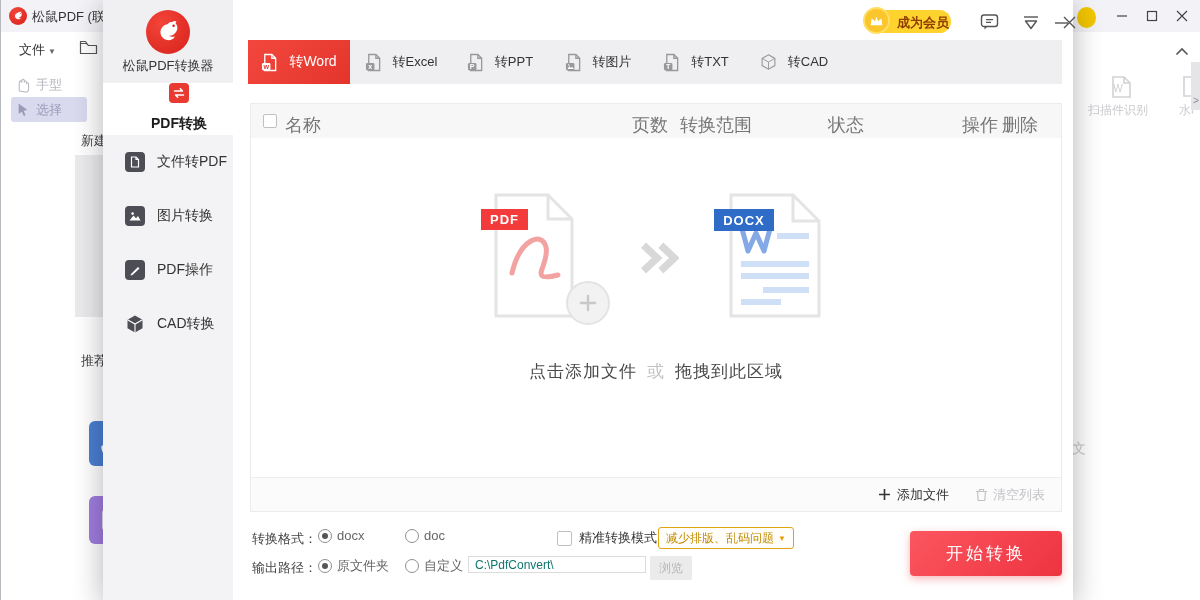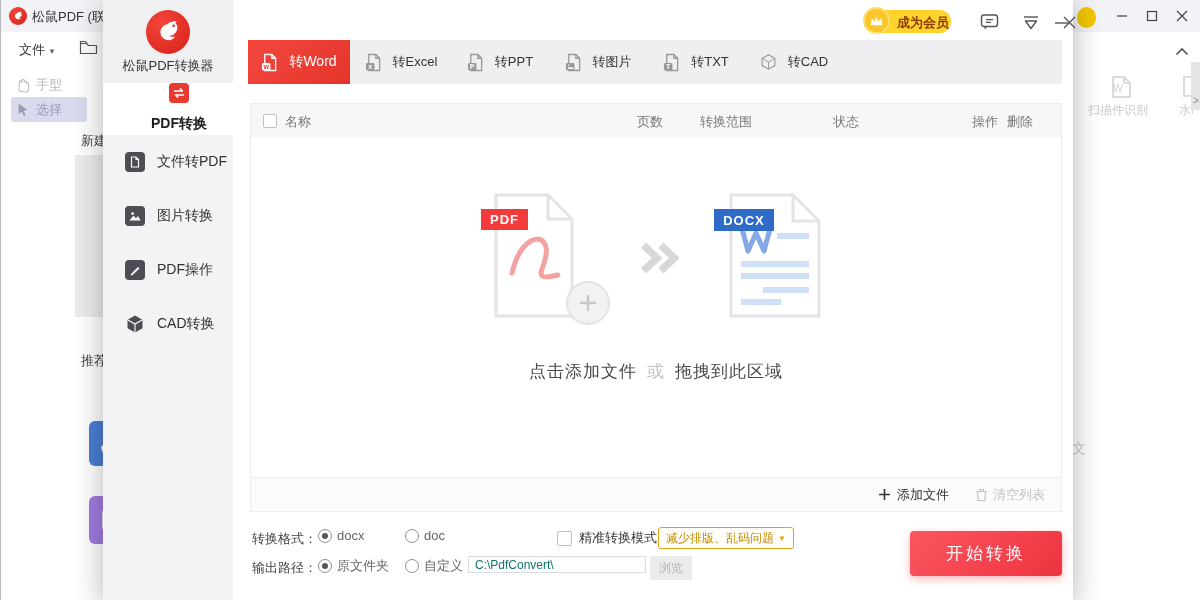--- a/index.html
+++ b/index.html
@@ -36,21 +36,21 @@
   .member{position:absolute;left:766px;top:10px;height:23px;width:82px;background:#ffd32d;border-radius:12px;}
   .member-txt{position:absolute;left:28px;top:4px;font-size:13px;font-weight:bold;color:#8f3e00;white-space:nowrap;}
   .crown-circle{position:absolute;left:-6px;top:-3px;width:27px;height:27px;border-radius:50%;background:#fbc62c;border:2px solid #ffdf66;box-sizing:border-box;display:flex;align-items:center;justify-content:center;}
   .dlg-ico{position:absolute;top:12px;width:20px;height:20px;display:flex;align-items:center;justify-content:center;color:#555;}
   
   .tabstrip{position:absolute;left:145px;top:40px;width:814px;height:44px;background:#efeff1;display:flex;}
   .tab{width:102px;height:44px;display:flex;align-items:center;justify-content:center;gap:11px;font-size:13px;color:#333;}
   .tab.active{background:linear-gradient(135deg,#f3473e,#e3352c);color:#fff;font-size:14px;}
   
   .tbl{position:absolute;left:147px;top:103px;width:812px;height:409px;border:1px solid #ececee;box-sizing:border-box;background:#fff;}
-  .thead{position:absolute;left:0;top:0;width:100%;height:34px;background:#f7f7f8;font-size:13px;color:#777;}
+  .thead{position:absolute;left:0;top:0;width:100%;height:34px;background:#f7f7f8;font-size:18px;color:#777;}
   .th{position:absolute;top:9px;}
   .cb{width:14px;height:14px;border:1px solid #c0c0c4;border-radius:2px;background:#fff;box-sizing:border-box;}
   .tfoot{position:absolute;left:0;bottom:0;width:100%;height:34px;background:#fbfbfc;border-top:1px solid #ededef;display:flex;align-items:center;justify-content:flex-end;gap:26px;padding-right:16px;box-sizing:border-box;font-size:13px;}
   .addfile{display:flex;align-items:center;gap:6px;color:#333;}
   .clearlist{display:flex;align-items:center;gap:5px;color:#c3c3c7;}
   
   .doc-badge{position:absolute;color:#fff;font-weight:bold;font-size:13px;display:flex;align-items:center;justify-content:center;letter-spacing:1px;}
   .hint{position:absolute;left:0;top:256px;width:100%;text-align:center;font-size:17px;color:#4a4a4a;letter-spacing:1px;}
   .hint .or{color:#c2c2c2;margin:0 10px;}
   .pluscircle{position:absolute;left:315px;top:177px;width:44px;height:44px;border-radius:50%;background:#f2f2f3;border:2px solid #e3e3e5;box-sizing:border-box;display:flex;align-items:center;justify-content:center;}

